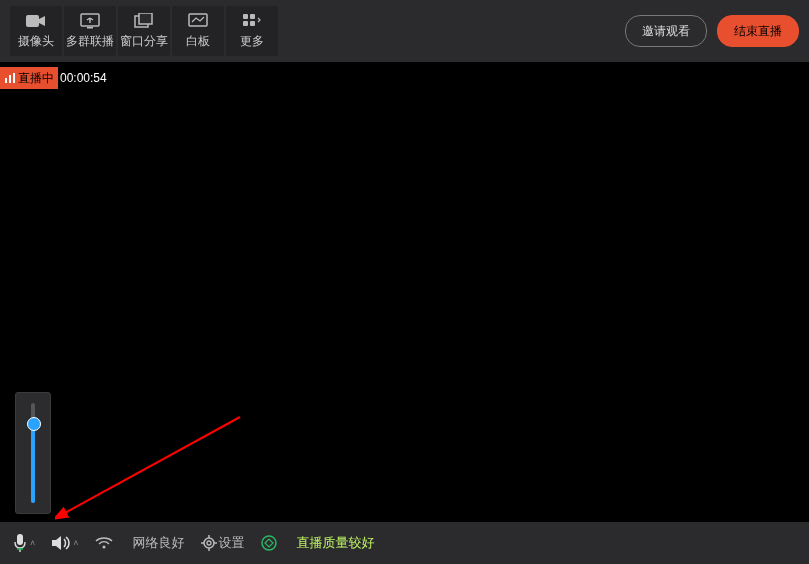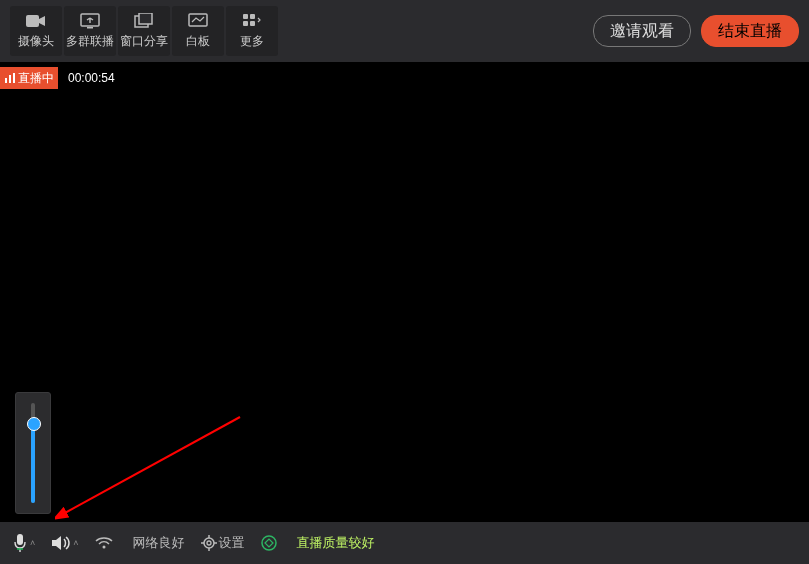--- a/index.html
+++ b/index.html
@@ -52,21 +52,21 @@
     white-space: nowrap;
   }
   .spacer { flex: 1; }
   .action-btn {
     height: 30px;
     padding: 0 16px;
     border-radius: 15px;
     border: 1px solid #777;
     background: transparent;
     color: #ddd;
-    font-size: 16px;
+    font-size: 12px;
     display: flex;
     align-items: center;
     margin-left: 10px;
     cursor: pointer;
   }
   .action-btn.end {
     background: #e84f2e;
     border-color: #e84f2e;
     color: #000000;
   }
@@ -80,33 +80,33 @@
   .status-badge {
     position: absolute;
     top: 6px;
     left: 0;
     height: 20px;
     display: flex;
     align-items: center;
   }
   .live-tag {
     background: #e84f2e;
-    color: #ffffff;
+    color: #000000;
     font-size: 12px;
     padding: 2px 4px;
     display: flex;
     align-items: center;
     gap: 2px;
     height: 18px;
   }
   .timer {
     background: #000;
     color: #fff;
     font-size: 12px;
-    padding: 2px 10px;
+    padding: 2px 2px;
     height: 18px;
     display: flex;
     align-items: center;
   }
 
   .volume-panel {
     position: absolute;
     left: 15px;
     bottom: 8px;
     width: 34px;

